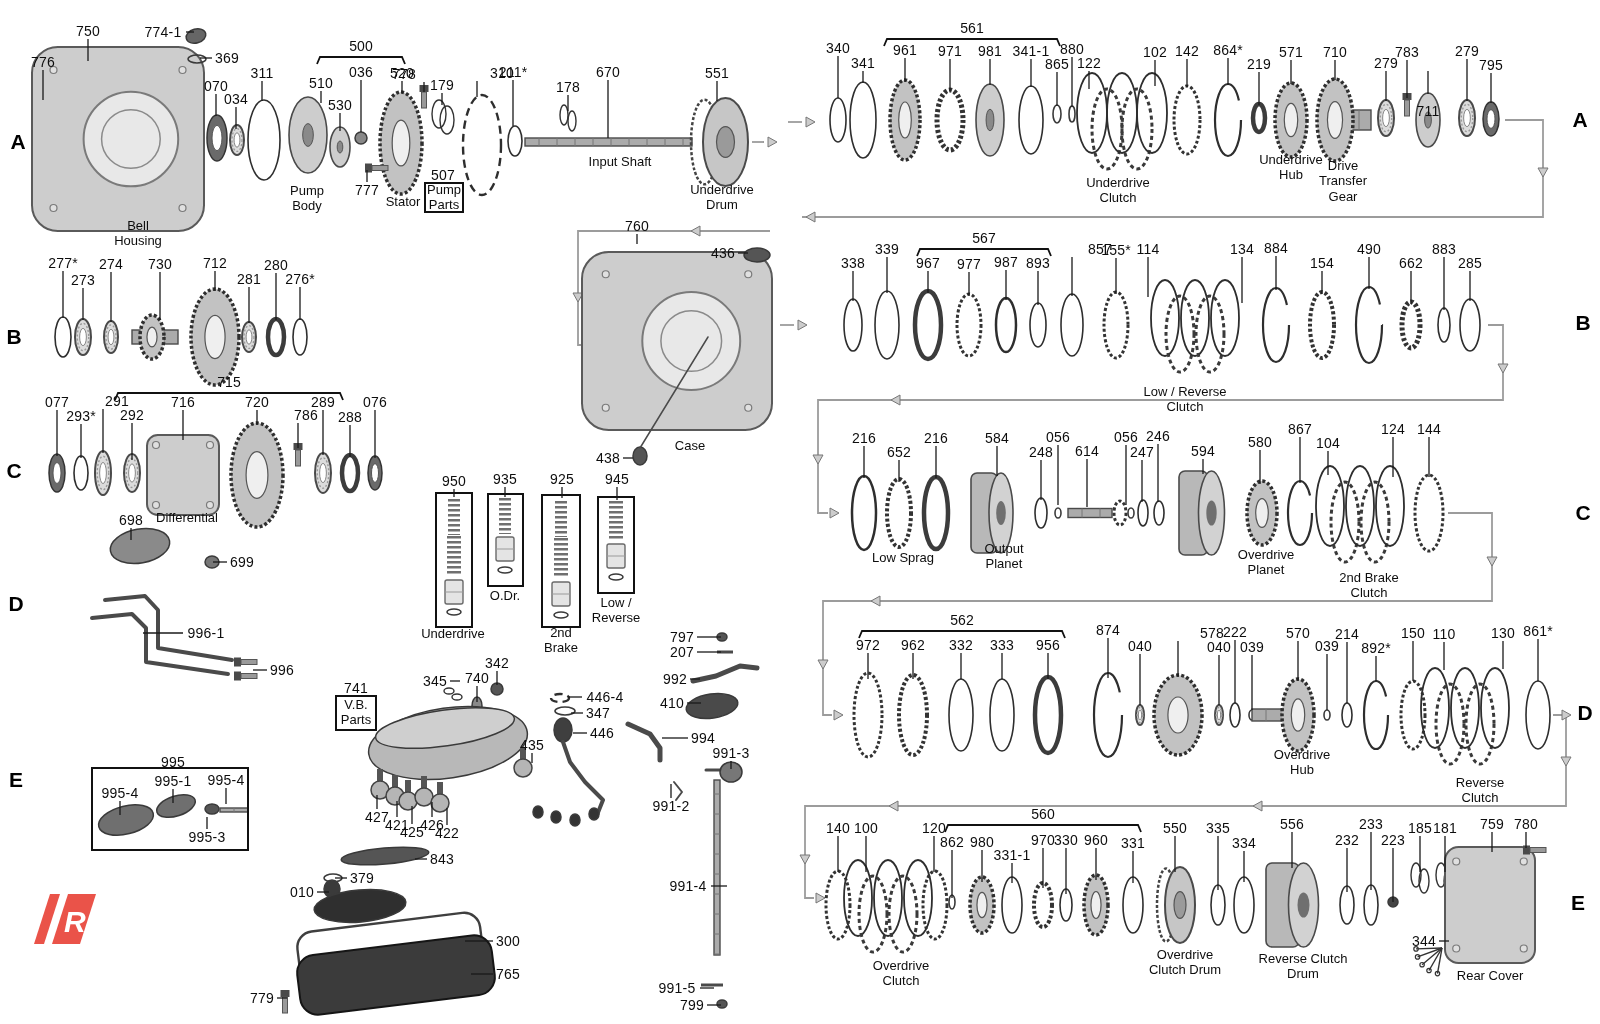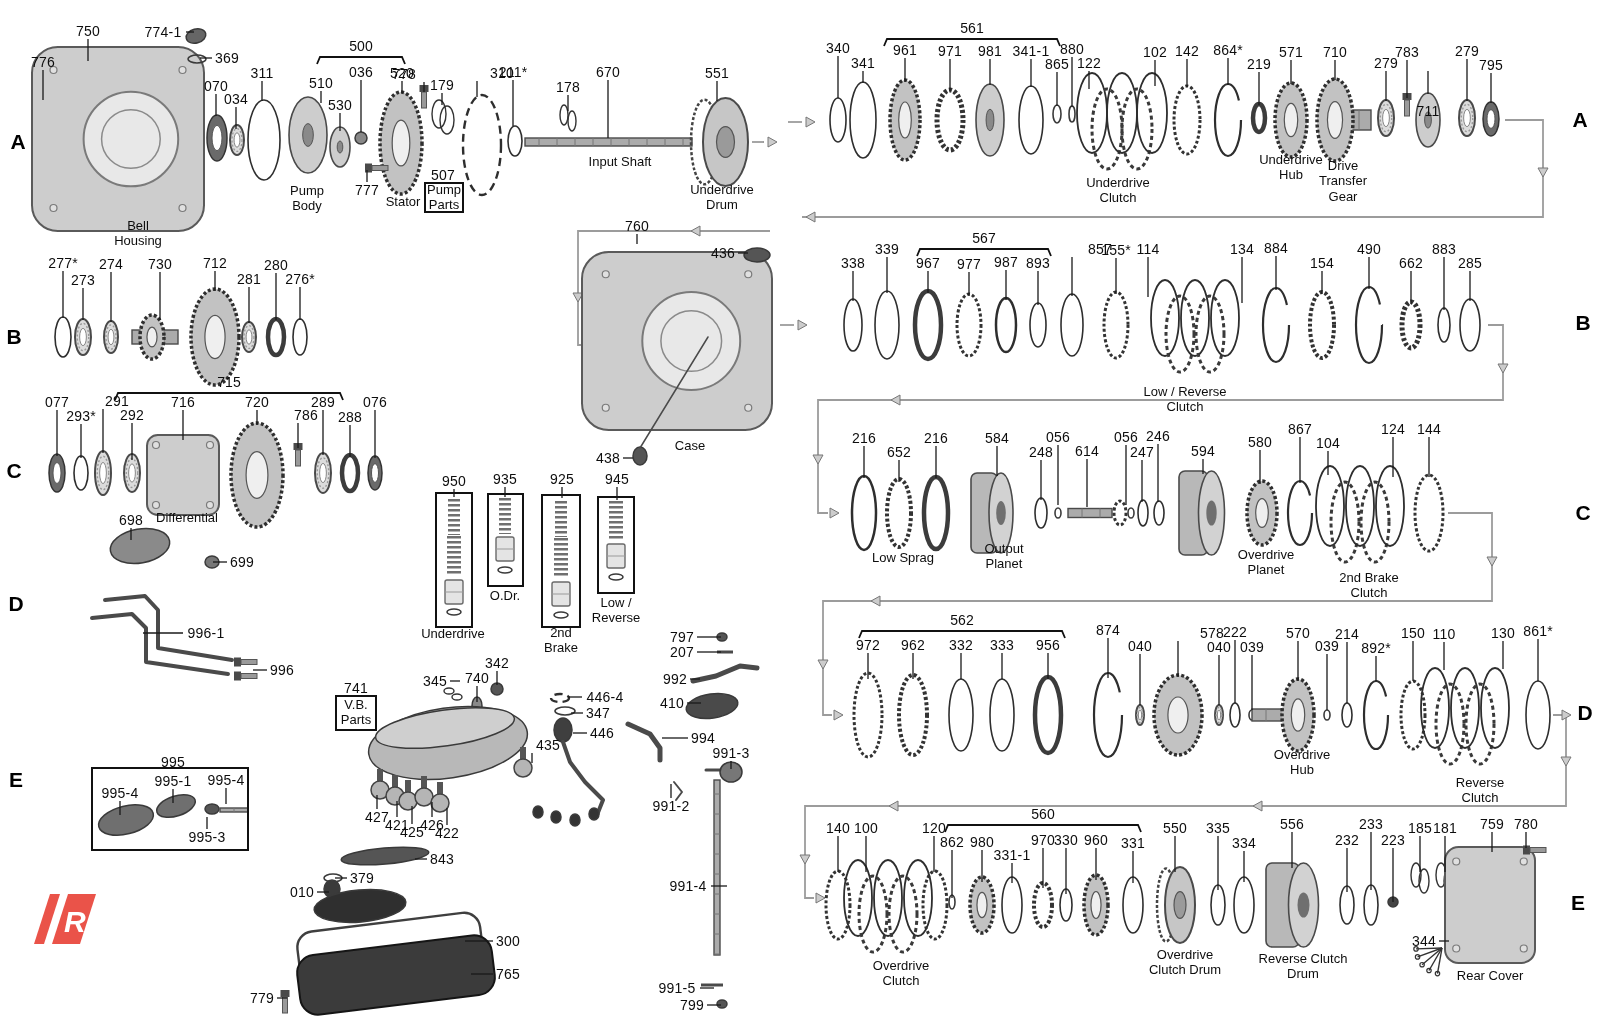--- a/index.html
+++ b/index.html
@@ -722,21 +722,21 @@
     <div class="co" style="left: 1328px; top: 443px;">104</div>
     <div class="co" style="left: 1393px; top: 429px;">124</div>
     <div class="co" style="left: 1429px; top: 429px;">144</div>
     <div class="co" style="left: 356px; top: 688px;">741</div>
     <div class="co" style="left: 435px; top: 681px;">345</div>
     <div class="co" style="left: 477px; top: 678px;">740</div>
     <div class="co" style="left: 497px; top: 663px;">342</div>
     <div class="co" style="left: 605px; top: 697px;">446-4</div>
     <div class="co" style="left: 598px; top: 713px;">347</div>
     <div class="co" style="left: 602px; top: 733px;">446</div>
-    <div class="co" style="left: 532px; top: 745px; margin-left: 16px;">435</div>
+    <div class="co" style="left: 532px; top: 745px;">435</div>
     <div class="co" style="left: 377px; top: 817px;">427</div>
     <div class="co" style="left: 397px; top: 825px;">421</div>
     <div class="co" style="left: 412px; top: 832px;">425</div>
     <div class="co" style="left: 432px; top: 825px;">426</div>
     <div class="co" style="left: 447px; top: 833px;">422</div>
     <div class="co" style="left: 442px; top: 859px;">843</div>
     <div class="co" style="left: 362px; top: 878px;">379</div>
     <div class="co" style="left: 302px; top: 892px;">010</div>
     <div class="co" style="left: 508px; top: 941px;">300</div>
     <div class="co" style="left: 508px; top: 974px;">765</div>

